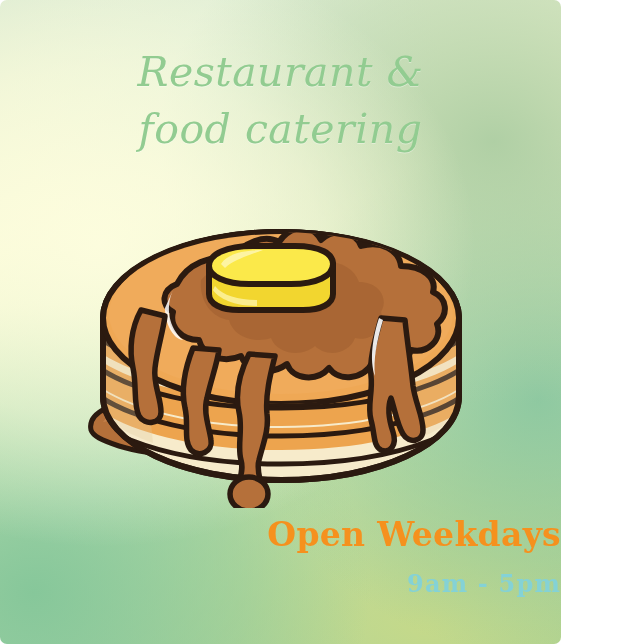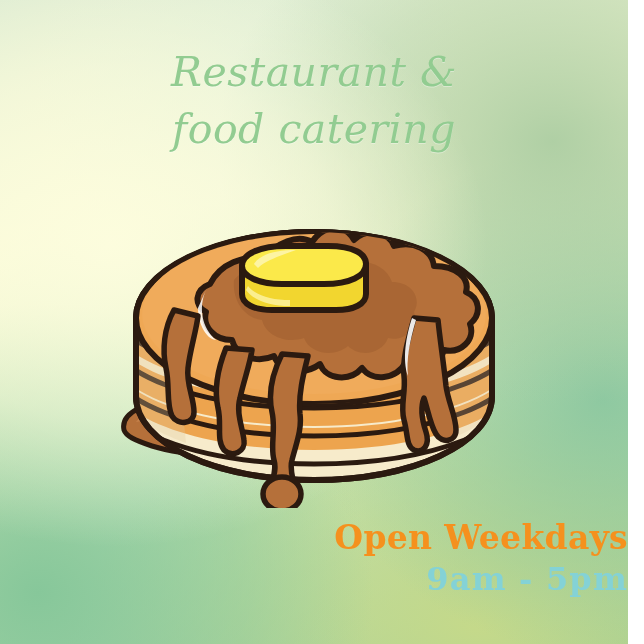--- a/index.html
+++ b/index.html
@@ -2,35 +2,36 @@
 <html><head>
 <meta charset="utf-8">
 <style>
   html, body {
     margin: 0;
     padding: 0;
     background: #ffffff;
   }
   #poster {
     position: relative;
-    width: 628px;
+    width: 561px;
     height: 644px;
     overflow: hidden;
     font-family: "Liberation Sans", sans-serif;
     
     background-color: #BFE0B4;
     background-image:
       radial-gradient(ellipse 520px 420px at 18% 38%, rgba(253,253,222,0.95) 0%, rgba(253,253,222,0.55) 42%, rgba(253,253,222,0) 72%),
       radial-gradient(ellipse 430px 340px at 88% 22%, rgba(168,203,160,0.90) 0%, rgba(168,203,160,0.40) 48%, rgba(168,203,160,0) 78%),
       radial-gradient(ellipse 360px 320px at 96% 62%, rgba(132,196,158,0.85) 0%, rgba(132,196,158,0.35) 50%, rgba(132,196,158,0) 80%),
       radial-gradient(ellipse 420px 360px at 6% 92%, rgba(130,197,152,0.92) 0%, rgba(130,197,152,0.42) 50%, rgba(130,197,152,0) 80%),
       radial-gradient(ellipse 480px 300px at 76% 97%, rgba(200,218,136,0.92) 0%, rgba(200,218,136,0.40) 52%, rgba(200,218,136,0) 82%),
       radial-gradient(ellipse 300px 300px at 40% 12%, rgba(222,238,216,0.9) 0%, rgba(222,238,216,0) 72%),
       radial-gradient(ellipse 400px 380px at 30% 72%, rgba(182,224,186,0.75) 0%, rgba(182,224,186,0) 74%),
       linear-gradient(165deg, #DCEBD2 0%, #F7F8D2 32%, #D6E9B8 62%, #93C99C 100%);
+    border-radius: 7px;
   }
 
   .headline {
     position: absolute;
     left: 0;
     right: 0;
     top: 44px;
     text-align: center;
     color: #92CC91;
     font-family: "DejaVu Serif", serif;
@@ -56,24 +57,24 @@
     font-family: "DejaVu Serif", serif;
     font-weight: bold;
     font-size: 33px;
     color: #F5911E;
     letter-spacing: 0.3px;
     line-height: 1.15;
   }
   .footer-secondary {
     font-family: "DejaVu Serif", serif;
     font-weight: bold;
-    font-size: 32px;
+    font-size: 24px;
     color: #84D2D6;
     letter-spacing: 1.2px;
-    margin-top: 4px;
+    margin-top: 16px;
     line-height: 1.15;
   }
 
   .illustration {
     position: absolute;
     left: 50%;
     top: 168px;
     transform: translateX(-50%);
     width: 400px;
     height: 340px;

